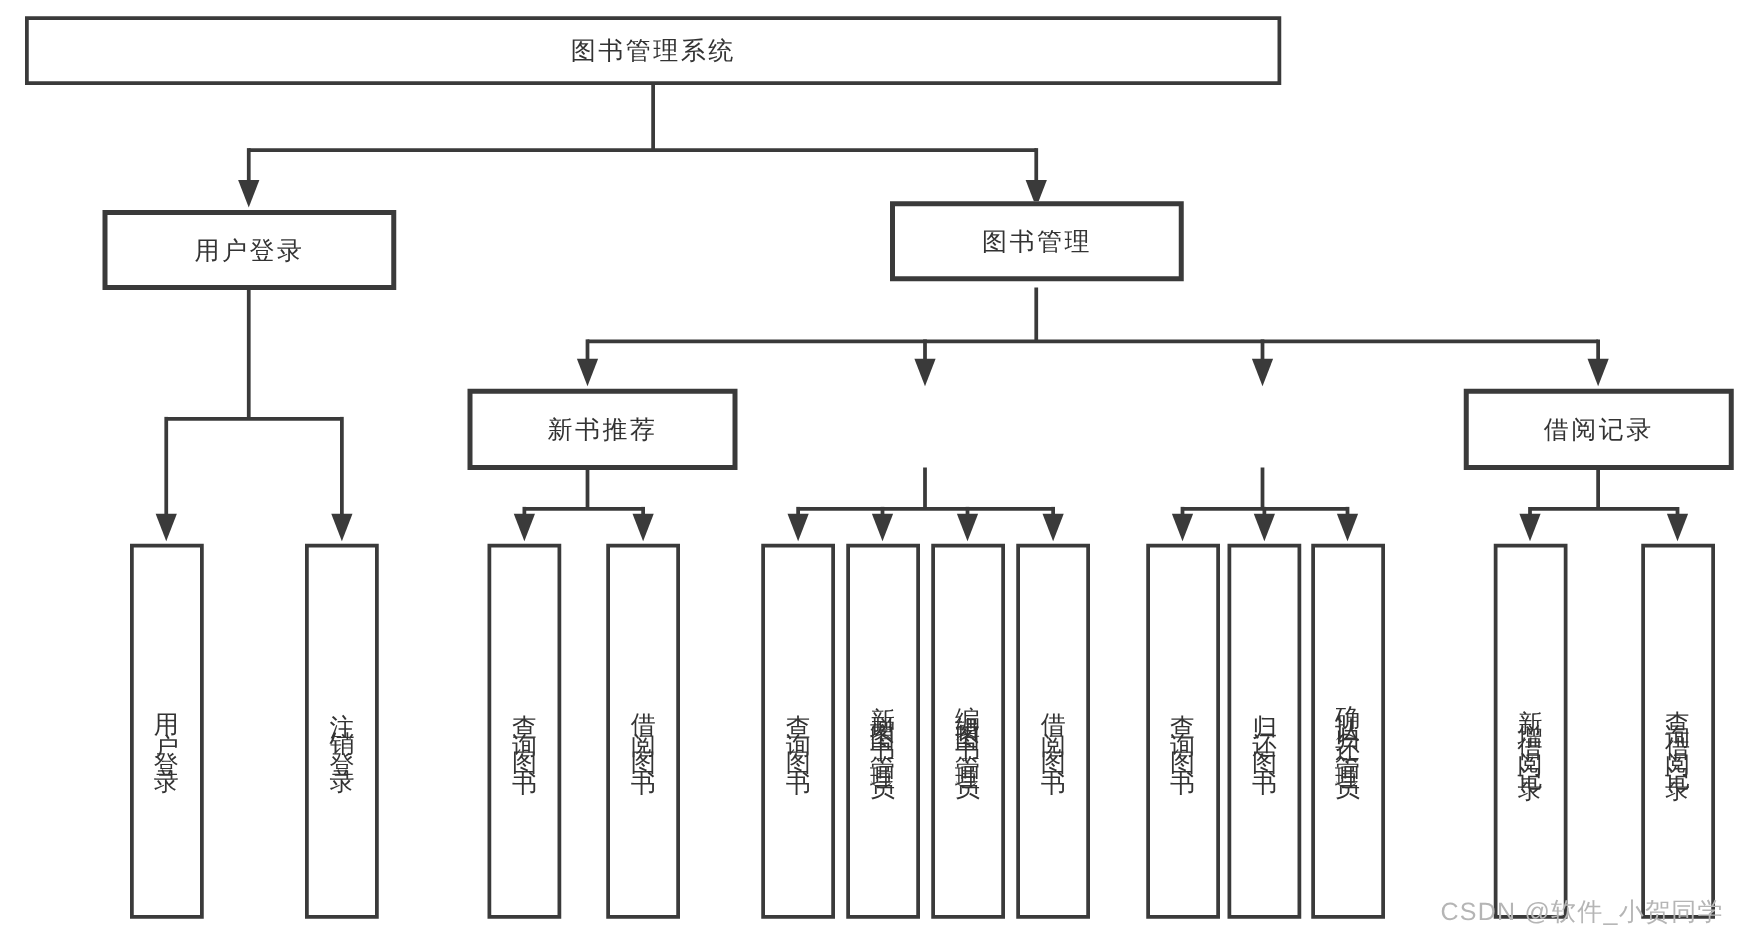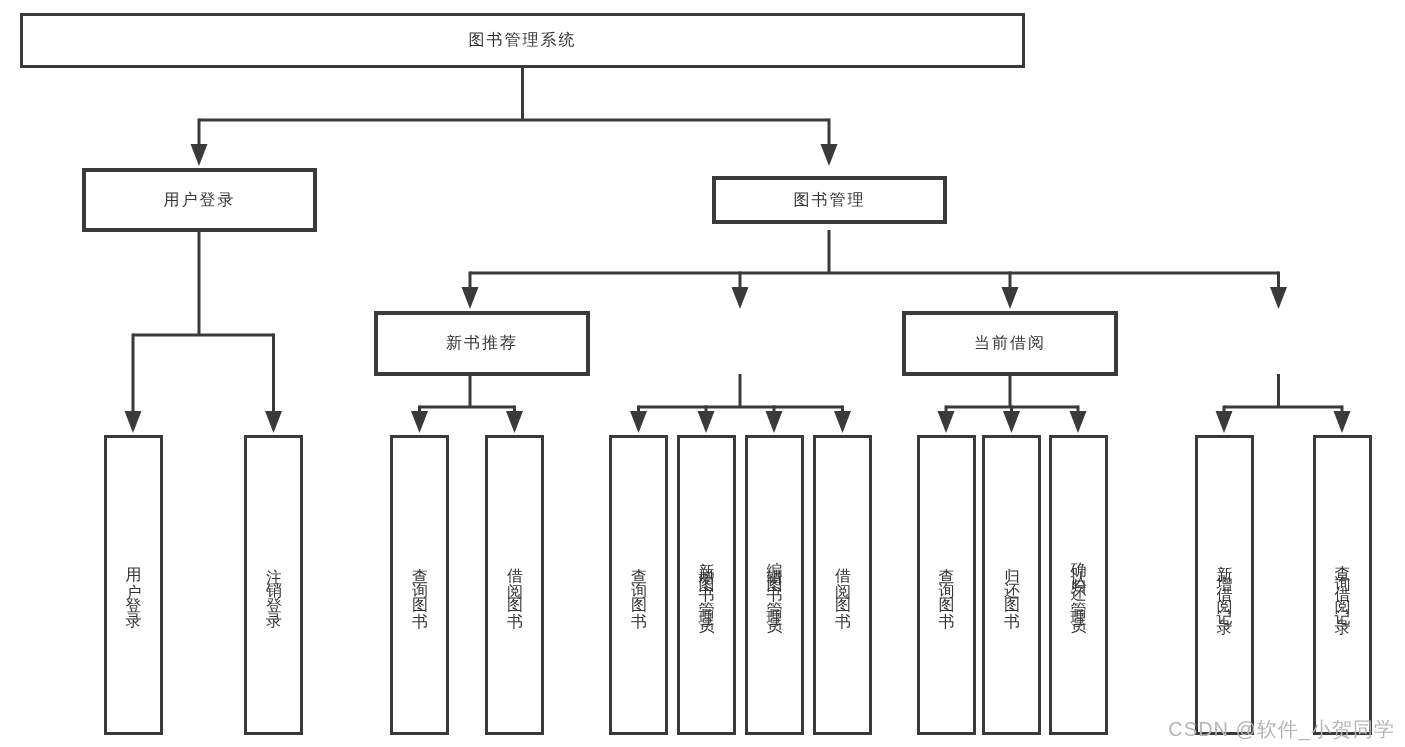--- a/index.html
+++ b/index.html
@@ -11,37 +11,37 @@
     overflow:hidden;
   }
   #wires{position:absolute;left:0;top:0;width:1405px;height:747px;}
   .box{
     position:absolute;
     box-sizing:border-box;
     background:#ffffff;
     border:3px solid #3a3a3a;
     display:flex;align-items:center;justify-content:center;
     color:#333333;
-    font-size:16px;
+    font-size:20px;
     letter-spacing:2px;
     white-space:nowrap;
   }
   .mid{border-width:4px;}
   .leaf{
     writing-mode:vertical-rl;
     text-orientation:mixed;
     letter-spacing:15px;
     border-width:3px;
   }
   .vt-4{letter-spacing:15px;}
   .vt-6{letter-spacing:11px;}
   .vt-8{letter-spacing:8px;}
   .watermark{
     position:absolute;
-    right:10px;bottom:4px;
+    right:26px;bottom:4px;
     color:#b5b5b5;
     font-size:20px;
     letter-spacing:1px;
     margin-top:35px;
   }
 </style>
 </head>
 <body>
 
 <div id="stage">
@@ -101,29 +101,29 @@
       <polygon points="1342,433 1333.5,411 1350.5,411" fill="#3a3a3a"></polygon>
     </svg>
 
   <div class="box" style="left:20px;top:13px;width:1005px;height:55px;">
     <span>图书管理系统</span>
   </div>
 
   <div class="box mid" style="left:82px;top:168px;width:235px;height:64px;">
     <span>用户登录</span>
   </div>
-  <div class="box mid" style="left:712px;top:176px;width:235px;height:48px;font-family:Liberation Mono, monospace;">
+  <div class="box mid" style="left:712px;top:161px;width:235px;height:64px;font-family:Liberation Mono, monospace;">
     <span>图书管理</span>
   </div>
 
   <div class="box mid" style="left:362px;top:311px;width:216px;height:65px;margin-left:12px;">
     <span>新书推荐</span>
   </div>
-  <div class="box mid" style="left:902px;top:311px;width:216px;height:65px;">
-    <span>当前借阅</span>
+  <div class="box mid" style="left:1171px;top:311px;width:216px;height:65px;">
+    <span>借阅记录</span>
   </div>
 
   <div class="box leaf vt-4" style="left:103.5px;top:435px;width:59px;height:300px;">
     <span>用户登录</span>
   </div>
   <div class="box leaf vt-4" style="left:244px;top:435px;width:59px;height:300px;">
     <span>注销登录</span>
   </div>
 
   <div class="box leaf vt-4" style="left:390px;top:435px;width:59px;height:300px;">

